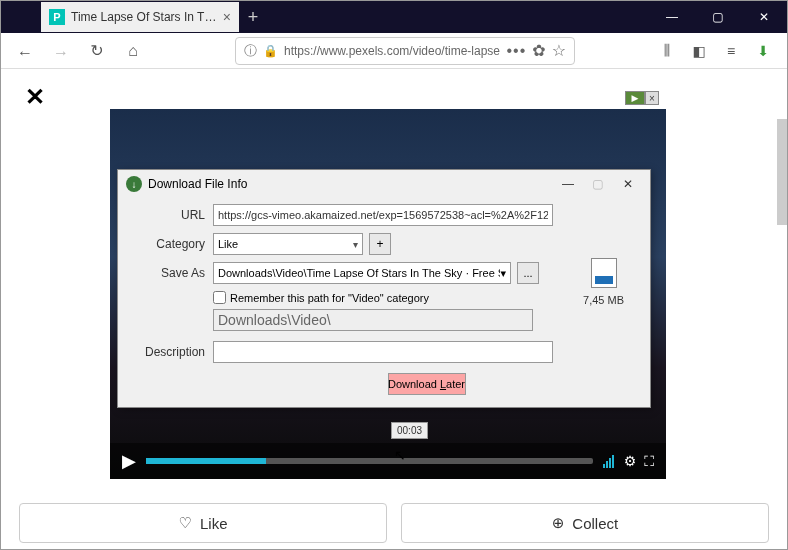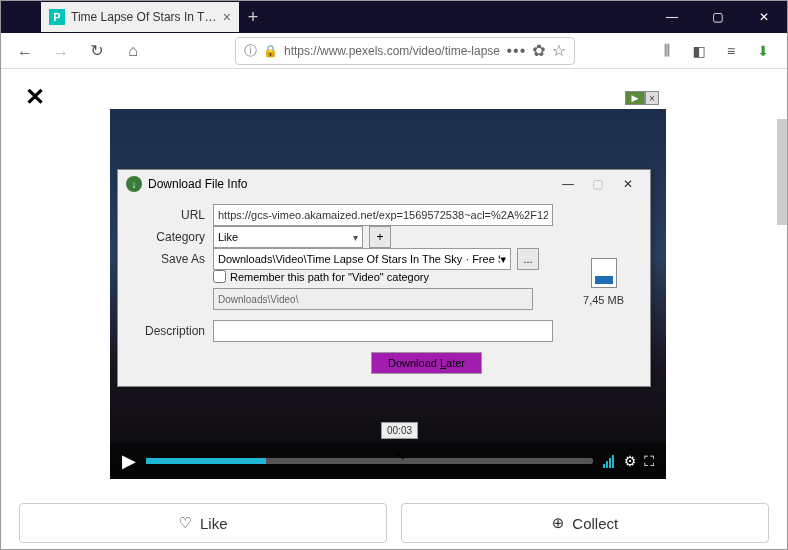--- a/index.html
+++ b/index.html
@@ -24,49 +24,49 @@
 .content{position:relative;height:482px;background:#fff}
 .xbtn{position:absolute;left:24px;top:14px;font-size:24px;font-weight:bold;color:#000;cursor:pointer}
 .dlbadge{position:absolute;right:128px;top:22px;display:flex;align-items:center}
 .dlbadge .play{width:20px;height:14px;background:#5a8a3a;display:flex;align-items:center;justify-content:center;color:#fff;font-size:9px;border:1px solid #888}
 .dlbadge .cls{width:14px;height:14px;background:#ddd;border:1px solid #888;display:flex;align-items:center;justify-content:center;font-size:10px;color:#444}
 .video{position:absolute;left:109px;top:40px;width:556px;height:370px;background:linear-gradient(180deg,#1a2d4a 0%,#2a4060 40%,#1a1520 70%,#0a0a0a 100%)}
 .vcontrols{position:absolute;bottom:0;left:0;right:0;height:36px;background:rgba(0,0,0,0.5);display:flex;align-items:center;padding:0 12px;gap:10px}
 .vplay{color:#fff;font-size:18px;cursor:pointer}
 .vprog{flex:1;height:6px;background:#555;position:relative;border-radius:2px}
 .vprog .fill{position:absolute;left:0;top:0;height:100%;width:27%;background:#1fb6d6}
-.vtime{position:absolute;bottom:40px;left:271px;background:#eee;color:#333;font-size:10px;padding:2px 5px;border:1px solid #999}
+.vtime{position:absolute;bottom:40px;left:281px;background:#eee;color:#333;font-size:10px;padding:2px 5px;border:1px solid #999}
 .vicons{display:flex;gap:8px;color:#fff;font-size:14px}
 .vbars{display:flex;align-items:flex-end;gap:1px;height:14px}
 .vbars span{width:2px;background:#1fb6d6}
 .dialog{position:absolute;left:116px;top:100px;width:534px;background:#f0f0f0;border:1px solid #888;box-shadow:2px 2px 8px rgba(0,0,0,0.3)}
 .dlgtitle{height:28px;display:flex;align-items:center;padding:0 8px;gap:6px;font-size:12px}
 .dlgicon{width:16px;height:16px;background:#3a7a3a;border-radius:50%;display:flex;align-items:center;justify-content:center;color:#fff;font-size:10px}
 .dlgname{flex:1}
 .dlgctl{display:flex;gap:2px}
 .dlgctl div{width:28px;height:20px;display:flex;align-items:center;justify-content:center;font-size:12px;cursor:pointer;color:#333}
 .dlgbody{padding:6px 10px 12px;font-size:12px}
-.drow{display:flex;align-items:center;}
+.drow{display:flex;align-items:center;margin-bottom:7px}
 .dlbl{width:85px;text-align:right;padding-right:8px;color:#333}
 .dinput{height:22px;border:1px solid #999;background:#fff;padding:0 4px;font-size:11px;color:#333}
 .dinput.url{width:340px}
 .dsel{width:150px;height:22px;border:1px solid #999;background:#fff;font-size:11px;display:flex;align-items:center;justify-content:space-between;padding:0 4px}
 .dsel .arr{font-size:10px;color:#555}
 .dplus{width:22px;height:22px;border:1px solid #999;background:#e8e8e8;display:flex;align-items:center;justify-content:center;margin-left:6px;cursor:pointer}
 .dsave{width:298px;height:22px;border:1px solid #999;background:#fff;font-size:11px;display:flex;align-items:center;justify-content:space-between;padding:0 4px}
 .ddots{width:22px;height:22px;border:1px solid #999;background:#e8e8e8;display:flex;align-items:center;justify-content:center;margin-left:6px;cursor:pointer;font-size:11px}
 .dchk{display:flex;align-items:center;gap:4px;margin-left:85px;font-size:11px}
 .dchk input{width:13px;height:13px}
-.dpath{width:320px;height:22px;border:1px solid #999;background:#eee;margin-left:85px;margin-top:5px;padding:0 4px;font-size:10px;color:#666;display:flex;align-items:center}
+.dpath{width:320px;height:22px;border:1px solid #999;background:#eee;margin-left:85px;margin-top:5px;padding:0 4px;font-size:14px;color:#666;display:flex;align-items:center}
 .ddesc{width:340px;height:22px;border:1px solid #999;background:#fff}
 .fileicon{position:absolute;right:26px;top:60px;text-align:center;font-size:11px;color:#333}
 .fileicon .fic{width:26px;height:30px;margin:0 auto 6px;border:1px solid #888;background:#fff;position:relative}
 .fileicon .fic::after{content:"";position:absolute;bottom:3px;left:3px;right:3px;height:8px;background:#1f6fb6}
 .dbtns{display:flex;justify-content:center;gap:18px;margin-top:10px;margin-left:85px}
-.dbtn{width:111px;height:22px;border:1px solid #999;background:#a21caf;font-size:11px;display:flex;align-items:center;justify-content:center;cursor:pointer}
+.dbtn{width:78px;height:22px;border:1px solid #999;background:#fca5a5;font-size:11px;display:flex;align-items:center;justify-content:center;cursor:pointer}
 .dbtn.primary{border:2px solid #2a5aa8}
 .dbtn .ul{text-decoration:underline}
 .cursor{position:absolute;left:393px;top:378px;font-size:14px;color:#000;pointer-events:none}
 .footer{position:absolute;bottom:8px;left:18px;right:18px;display:flex;gap:14px}
 .fbtn{flex:1;height:40px;border:1px solid #ccc;border-radius:4px;display:flex;align-items:center;justify-content:center;gap:8px;font-size:15px;color:#333;cursor:pointer;background:#fff}
 .scroll{position:absolute;right:0;top:50px;width:10px;height:106px;background:#ccc}
 </style>
 </head>
 <body>
 

